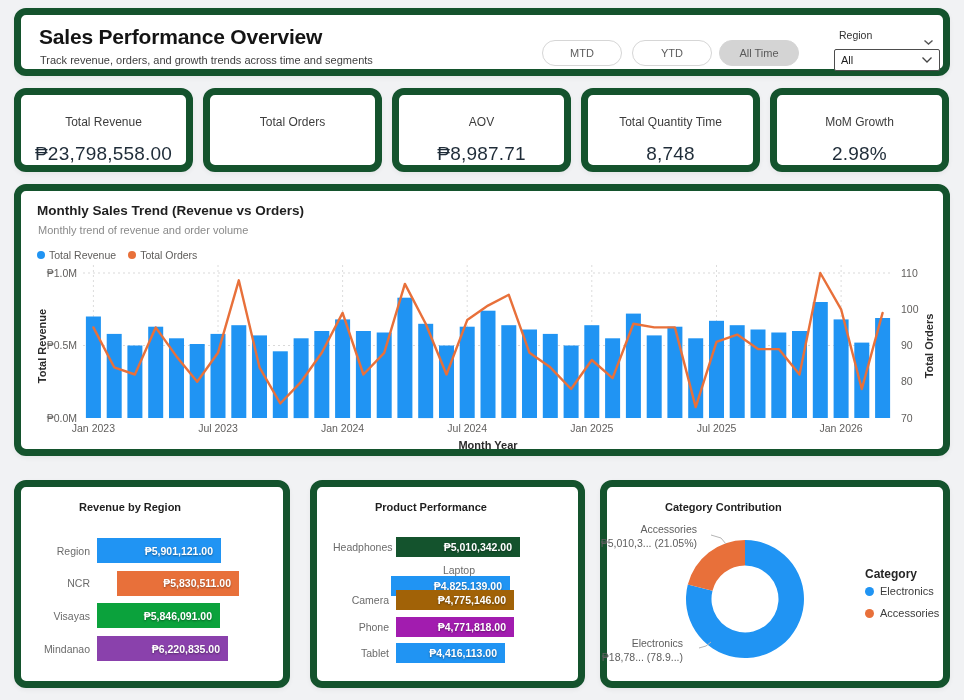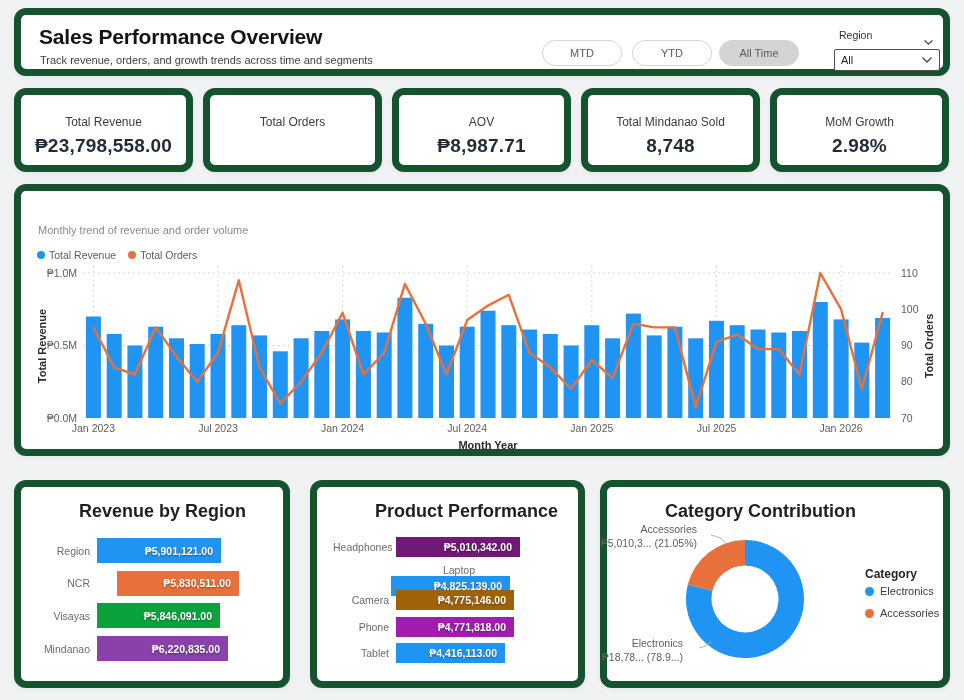--- a/index.html
+++ b/index.html
@@ -14,33 +14,33 @@
         font-family:inherit;}
   .pill.active{background:#d4d4d4;border-color:#d4d4d4;color:#5a5a5a;}
   .regn-label{position:absolute;left:818px;top:14px;font-size:10.5px;color:#323232;}
   .regn-chev{position:absolute;left:902px;top:17px;}
   .regn-select{position:absolute;left:813px;top:34px;width:106px;height:22px;border:1px solid #4d4d4d;border-radius:2px;
         background:#fff;display:flex;align-items:center;font-size:11px;color:#1d1d1d;padding:0 6px;box-sizing:border-box;cursor:pointer;}
   .regn-select .val{flex:1;}
 
   
   .kpi-label{font-size:12px;color:#3d3d3d;text-align:center;margin-top:20px;}
-  .kpi-value{font-size:19px;font-weight:bold;color:#1f2c38;text-align:center;margin-top:6px;letter-spacing:.2px;}
+  .kpi-value{font-size:19px;font-weight:normal;color:#1f2c38;text-align:center;margin-top:14px;letter-spacing:.2px;}
 
   
   .chart-title{position:absolute;left:16px;top:12px;font-size:13.5px;font-weight:bold;color:#1f1f1f;}
   .chart-sub{position:absolute;left:17px;top:33px;font-size:11px;color:#8a8a8a;}
   .legend{position:absolute;left:16px;top:58px;display:flex;gap:12px;align-items:center;font-size:10.5px;color:#5f5d5b;}
   .legend .item{display:flex;align-items:center;gap:4px;}
   .dot{width:8px;height:8px;border-radius:50%;display:inline-block;}
   svg text{font-family:"Liberation Sans","DejaVu Sans",sans-serif;font-size:10.5px;fill:#605e5c;}
   svg text.ax-title{font-size:11px;font-weight:bold;fill:#2b2b2b;}
 
   
-  .panel-title{position:absolute;left:18px;top:14px;font-size:18px;font-weight:bold;color:#1f1f1f;padding-left:40px;}
+  .panel-title{position:absolute;left:18px;top:14px;font-size:11px;font-weight:bold;color:#1f1f1f;padding-left:40px;}
   .hrows{position:absolute;left:16px;right:10px;}
   .hrow{display:flex;align-items:center;}
   .hrow .lbl{text-align:right;font-size:10.5px;color:#6b6b6b;flex:none;}
   .hrow .bar{position:relative;flex:none;display:flex;align-items:center;justify-content:flex-end;}
   .hrow .bar span{color:#fff;font-size:10.5px;font-weight:bold;padding-right:8px;white-space:nowrap;text-shadow:0 1px 2px rgba(0,0,0,.4);}
   .callout{position:absolute;font-size:10.5px;line-height:13.5px;color:#5e5e5e;text-align:right;white-space:nowrap;}
   .donut-legend-title{position:absolute;left:258px;top:80px;font-size:12px;font-weight:bold;color:#252525;}
   .donut-legend{position:absolute;left:258px;top:98px;display:flex;flex-direction:column;gap:10px;font-size:11px;color:#3c3c3c;}
   .donut-legend .item{display:flex;align-items:center;gap:6px;}
 </style>
@@ -79,30 +79,31 @@
         <div class="kpi-value">₱23,798,558.00</div>
       </div>
       <div class="card" style="left: 203px; top: 88px; width: 179px; height: 84px;">
         <div class="kpi-label">Total Orders</div>
       </div>
       <div class="card" style="left: 392px; top: 88px; width: 179px; height: 84px;">
         <div class="kpi-label">AOV</div>
         <div class="kpi-value">₱8,987.71</div>
       </div>
       <div class="card" style="left: 581px; top: 88px; width: 179px; height: 84px;">
-        <div class="kpi-label">Total Mindanao Sold</div>
+        <div class="kpi-label">Total Quantity Time</div>
         <div class="kpi-value">8,748</div>
       </div>
       <div class="card" style="left: 770px; top: 88px; width: 179px; height: 84px;">
         <div class="kpi-label">MoM Growth</div>
         <div class="kpi-value">2.98%</div>
       </div>
     </div>
 
   <div class="card" style="left:14px;top:184px;width:936px;height:272px;">
+    <div class="chart-title">Monthly Sales Trend (Revenue vs Orders)</div>
     <div class="chart-sub">Monthly trend of revenue and order volume</div>
     <div class="legend">
       <span class="item">
         <span class="dot" id="dot-rev" style="background: rgb(32, 148, 243);"></span>
         <span>Total Revenue</span>
       </span>
       <span class="item">
         <span class="dot" id="dot-ord" style="background: rgb(232, 112, 58);"></span>
         <span>Total Orders</span>
       </span>
@@ -208,21 +209,21 @@
           </div>
         </div>
       </div>
   </div>
 
   <div class="card" style="left:310px;top:480px;width:275px;height:208px;">
     <div class="panel-title">Product Performance</div>
     <div class="hrows" style="top:50px;" id="product-rows">
         <div class="hrow" style="height: 20px; margin-bottom: 6.5px;">
           <div class="lbl" style="width: 56px; margin-right: 7px;">Headphones</div>
-          <div class="bar" style="width: 124px; height: 20px; background: #701a75;">
+          <div class="bar" style="width: 124px; height: 20px; background: #14532d;">
             <span>₱5,010,342.00</span>
           </div>
         </div>
         <div class="hrow" style="height: 20px; margin-bottom: 6.5px; flex-direction: column;">
           <div class="lbl" style="width: 56px; margin-right: 7px;">Laptop</div>
           <div class="bar" style="width: 119px; height: 20px; background: rgb(32, 148, 243);">
             <span>₱4,825,139.00</span>
           </div>
         </div>
         <div class="hrow" style="height: 20px; margin-bottom: 6.5px;">

